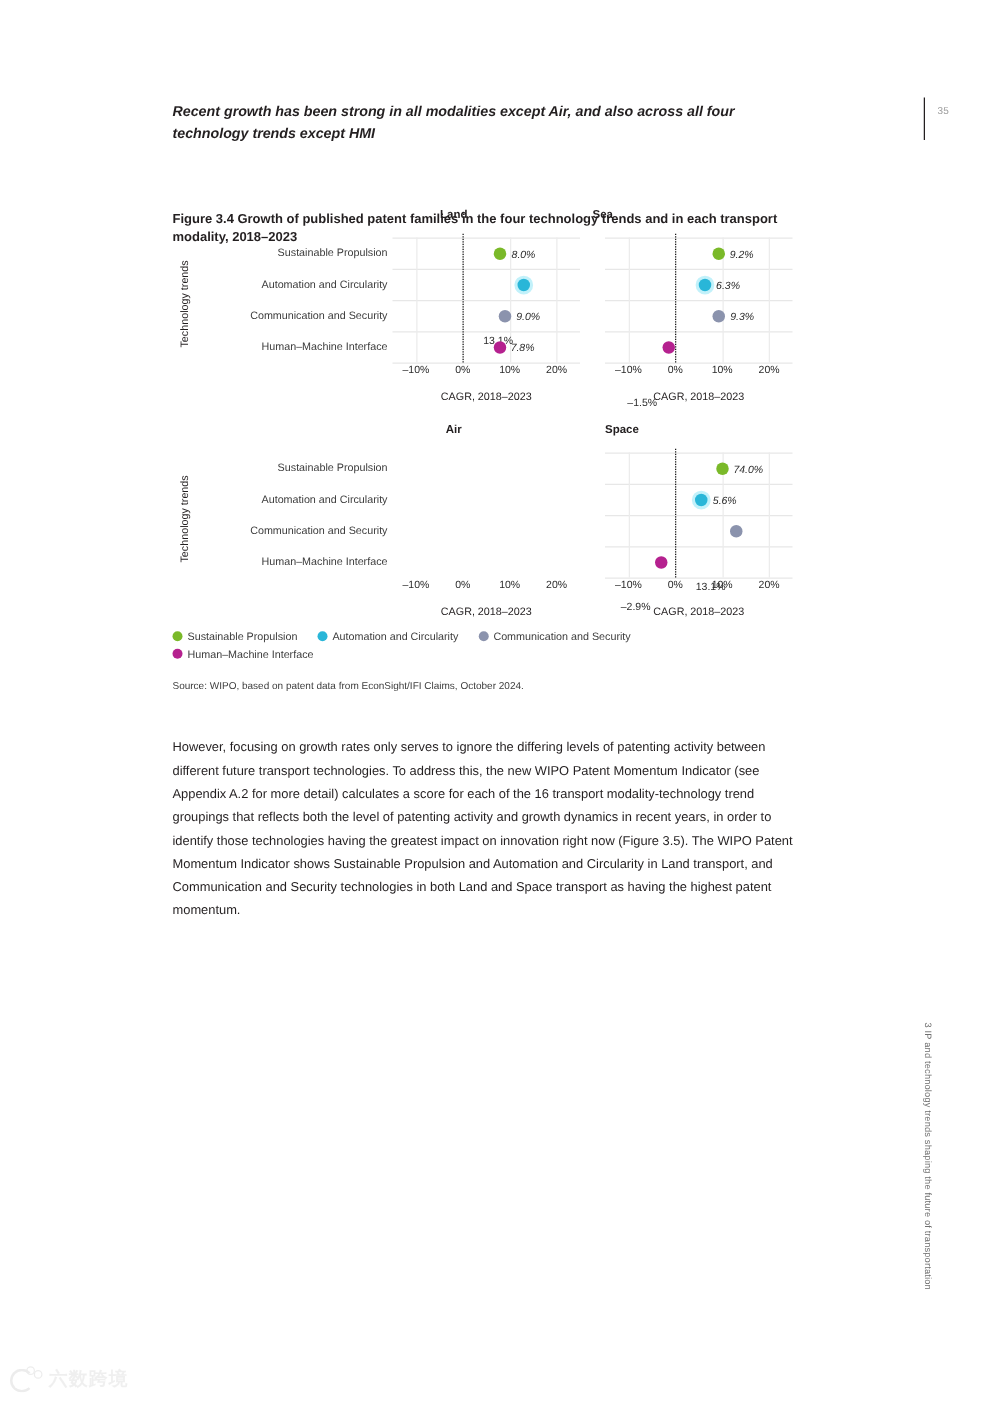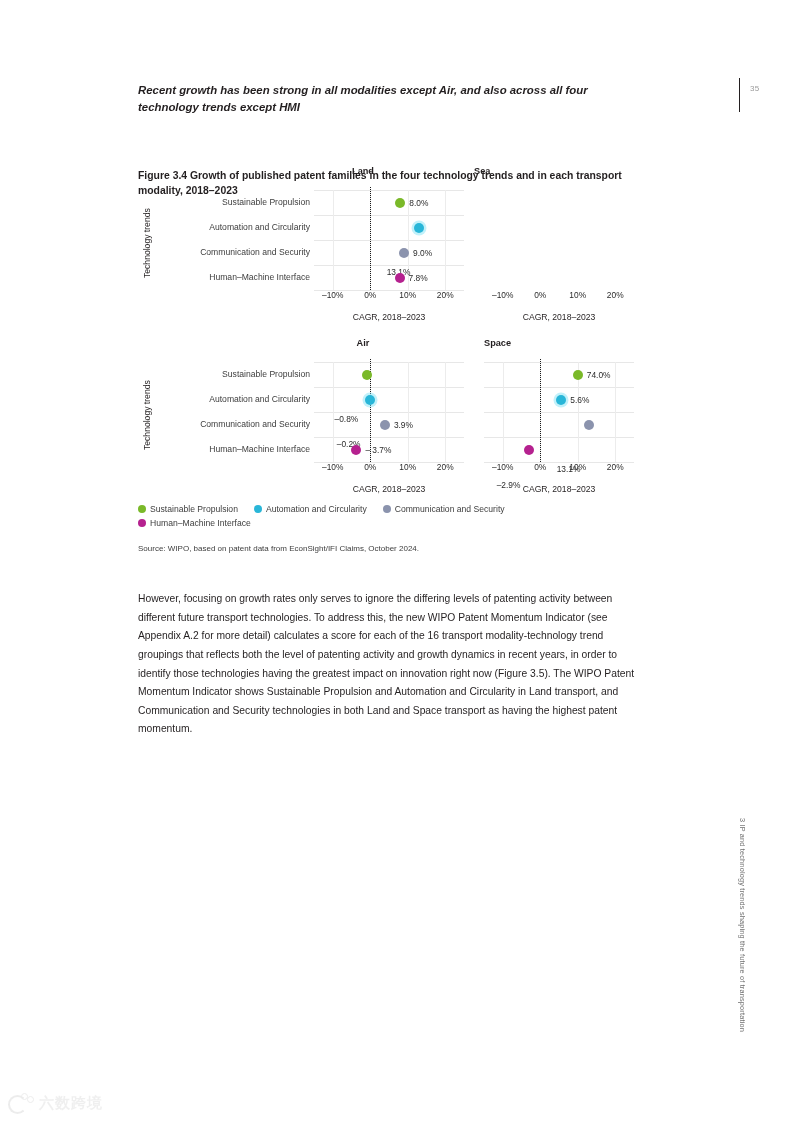--- a/index.html
+++ b/index.html
@@ -171,21 +171,21 @@
   .dot.halo {
     box-shadow: 0 0 0 2.5px rgba(120, 225, 245, .45);
   }
   .dotlabel {
     position: absolute;
     font-size: 8.4px;
     color: #2b2b2b;
     white-space: nowrap;
     transform: translateY(-50%);
   }
-  .dotlabel.right { margin-left: 9px; }
+  .dotlabel.right { margin-left: 9px; font-style: italic; }
   .dotlabel.left  { transform: translate(-100%, -50%); margin-left: -9px; margin-top: 44px; }
 
   
   .xaxis {
     position: absolute;
     top: 124px;
     height: 14px;
   }
   .panel.land .xaxis,
   .panel.air  .xaxis { left: 176px; width: 150px; }
@@ -334,58 +334,58 @@
         <div class="xaxis">
           <div class="xtick" style="left: 18.75px;">–10%</div>
           <div class="xtick" style="left: 56.25px;">0%</div>
           <div class="xtick" style="left: 93.75px;">10%</div>
           <div class="xtick" style="left: 131.25px;">20%</div>
         </div>
         <div class="xtitle">CAGR, 2018–2023</div>
       </div>
     <div class="panel sea">
         <div class="panel-title">Sea</div>
+        <div class="plot">
+          <div class="gridline-h" style="top: 0px;"></div>
+          <div class="gridline-h" style="top: 25px;"></div>
+          <div class="gridline-h" style="top: 50px;"></div>
+          <div class="gridline-h" style="top: 75px;"></div>
+          <div class="gridline-h" style="top: 100px;"></div>
+          <div class="gridline-v" style="left: 18.75px;"></div>
+          <div class="gridline-v" style="left: 56.25px;"></div>
+          <div class="gridline-v" style="left: 93.75px;"></div>
+          <div class="gridline-v" style="left: 131.25px;"></div>
+          <div class="zeroline" style="left: 56.25px;"></div>
+          <div class="dot" style="left: 90.75px; top: 12.5px; background: rgb(122, 185, 41);"></div>
+          <div class="dotlabel right" style="left: 90.75px; top: 12.5px;">9.2%</div>
+          <div class="dot halo" style="left: 79.875px; top: 37.5px; background: rgb(41, 182, 216);"></div>
+          <div class="dotlabel right" style="left: 79.875px; top: 37.5px;">6.3%</div>
+          <div class="dot" style="left: 91.125px; top: 62.5px; background: rgb(139, 147, 173);"></div>
+          <div class="dotlabel right" style="left: 91.125px; top: 62.5px;">9.3%</div>
+          <div class="dot" style="left: 50.625px; top: 87.5px; background: rgb(181, 33, 143);"></div>
+          <div class="dotlabel left" style="left: 50.625px; top: 87.5px;">–1.5%</div>
+        </div>
         <div class="xaxis">
           <div class="xtick" style="left: 18.75px;">–10%</div>
           <div class="xtick" style="left: 56.25px;">0%</div>
           <div class="xtick" style="left: 93.75px;">10%</div>
           <div class="xtick" style="left: 131.25px;">20%</div>
         </div>
         <div class="xtitle">CAGR, 2018–2023</div>
       </div>
   </div>
   <div class="chart-row">
     <div class="panel air">
         <div class="panel-title">Air</div>
         <div class="ylabel">Technology trends</div>
         <div class="rowlabels">
           <div class="rowlabel">Sustainable Propulsion</div>
           <div class="rowlabel">Automation and Circularity</div>
           <div class="rowlabel">Communication and Security</div>
           <div class="rowlabel">Human–Machine Interface</div>
-        </div>
-        <div class="plot">
-          <div class="gridline-h" style="top: 0px;"></div>
-          <div class="gridline-h" style="top: 25px;"></div>
-          <div class="gridline-h" style="top: 50px;"></div>
-          <div class="gridline-h" style="top: 75px;"></div>
-          <div class="gridline-h" style="top: 100px;"></div>
-          <div class="gridline-v" style="left: 18.75px;"></div>
-          <div class="gridline-v" style="left: 56.25px;"></div>
-          <div class="gridline-v" style="left: 93.75px;"></div>
-          <div class="gridline-v" style="left: 131.25px;"></div>
-          <div class="zeroline" style="left: 56.25px;"></div>
-          <div class="dot" style="left: 53.25px; top: 12.5px; background: rgb(122, 185, 41);"></div>
-          <div class="dotlabel left" style="left: 53.25px; top: 12.5px;">–0.8%</div>
-          <div class="dot halo" style="left: 55.5px; top: 37.5px; background: rgb(41, 182, 216);"></div>
-          <div class="dotlabel left" style="left: 55.5px; top: 37.5px;">–0.2%</div>
-          <div class="dot" style="left: 70.875px; top: 62.5px; background: rgb(139, 147, 173);"></div>
-          <div class="dotlabel right" style="left: 70.875px; top: 62.5px;">3.9%</div>
-          <div class="dot" style="left: 42.375px; top: 87.5px; background: rgb(181, 33, 143);"></div>
-          <div class="dotlabel right" style="left: 42.375px; top: 87.5px;">– 3.7%</div>
         </div>
         <div class="xaxis">
           <div class="xtick" style="left: 18.75px;">–10%</div>
           <div class="xtick" style="left: 56.25px;">0%</div>
           <div class="xtick" style="left: 93.75px;">10%</div>
           <div class="xtick" style="left: 131.25px;">20%</div>
         </div>
         <div class="xtitle">CAGR, 2018–2023</div>
       </div>
     <div class="panel space">

